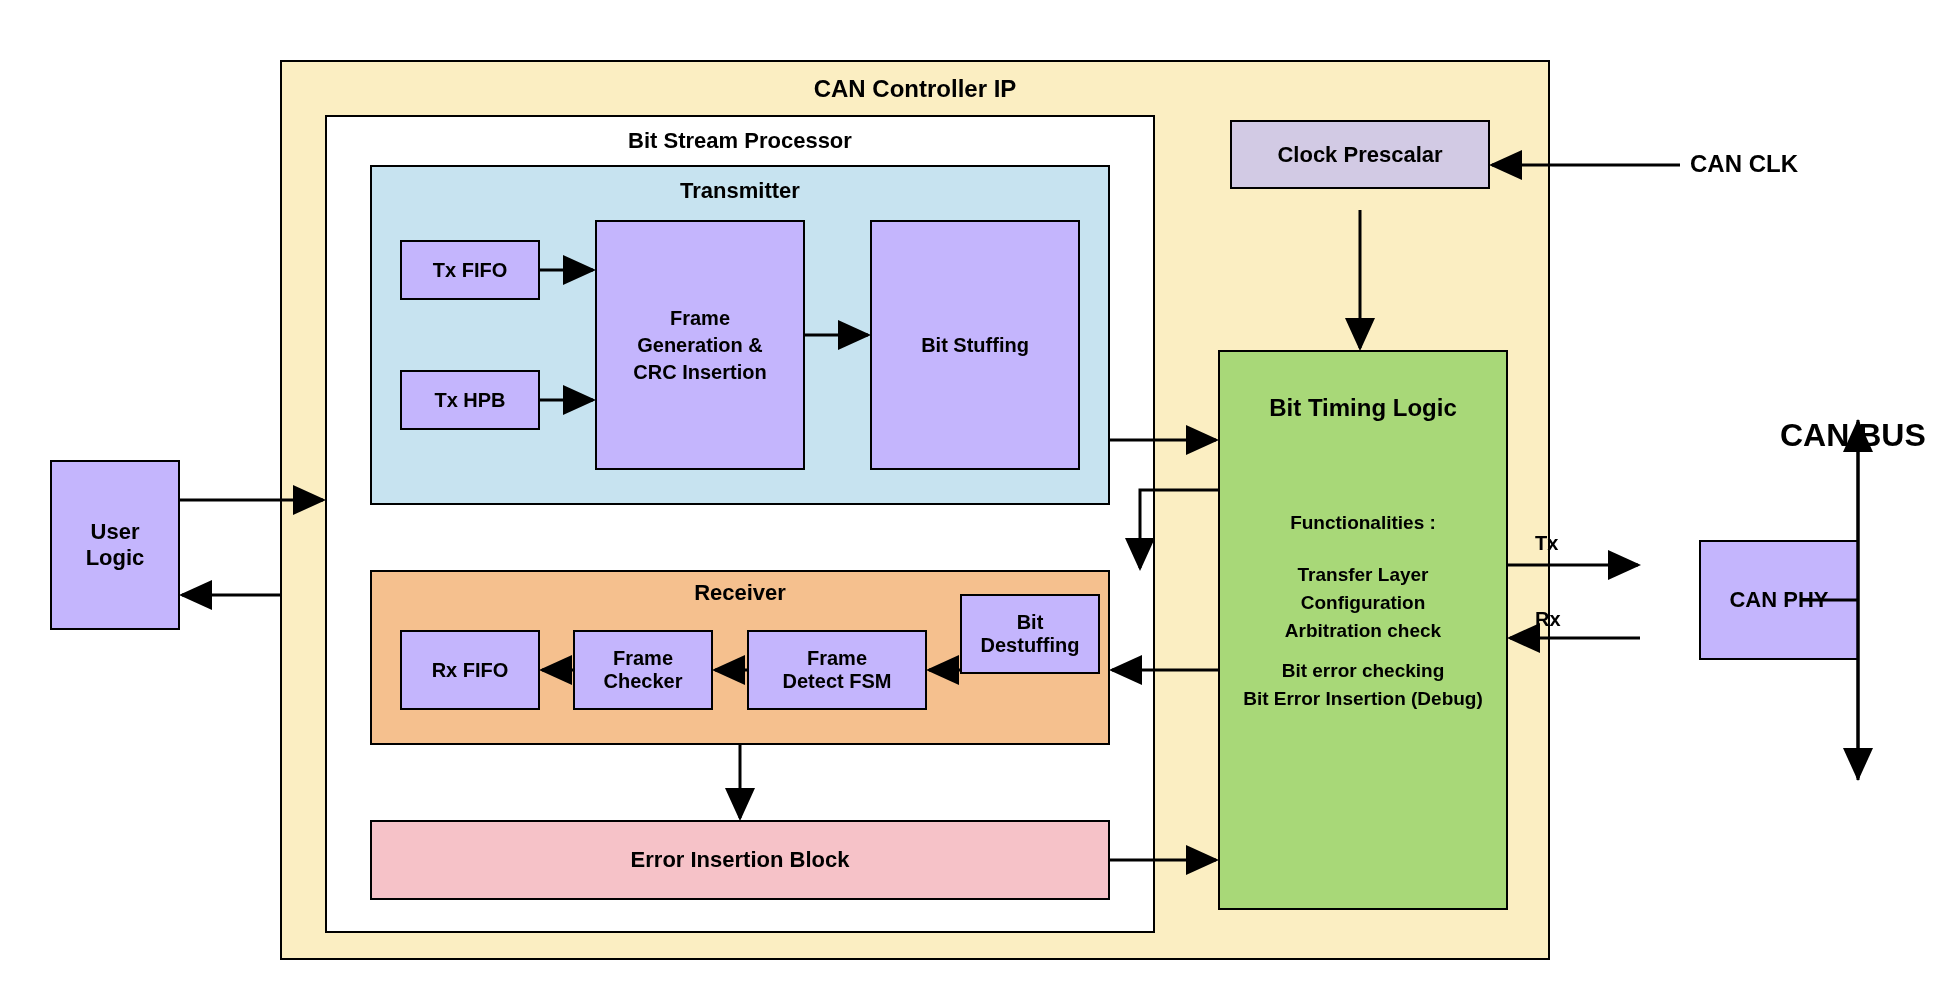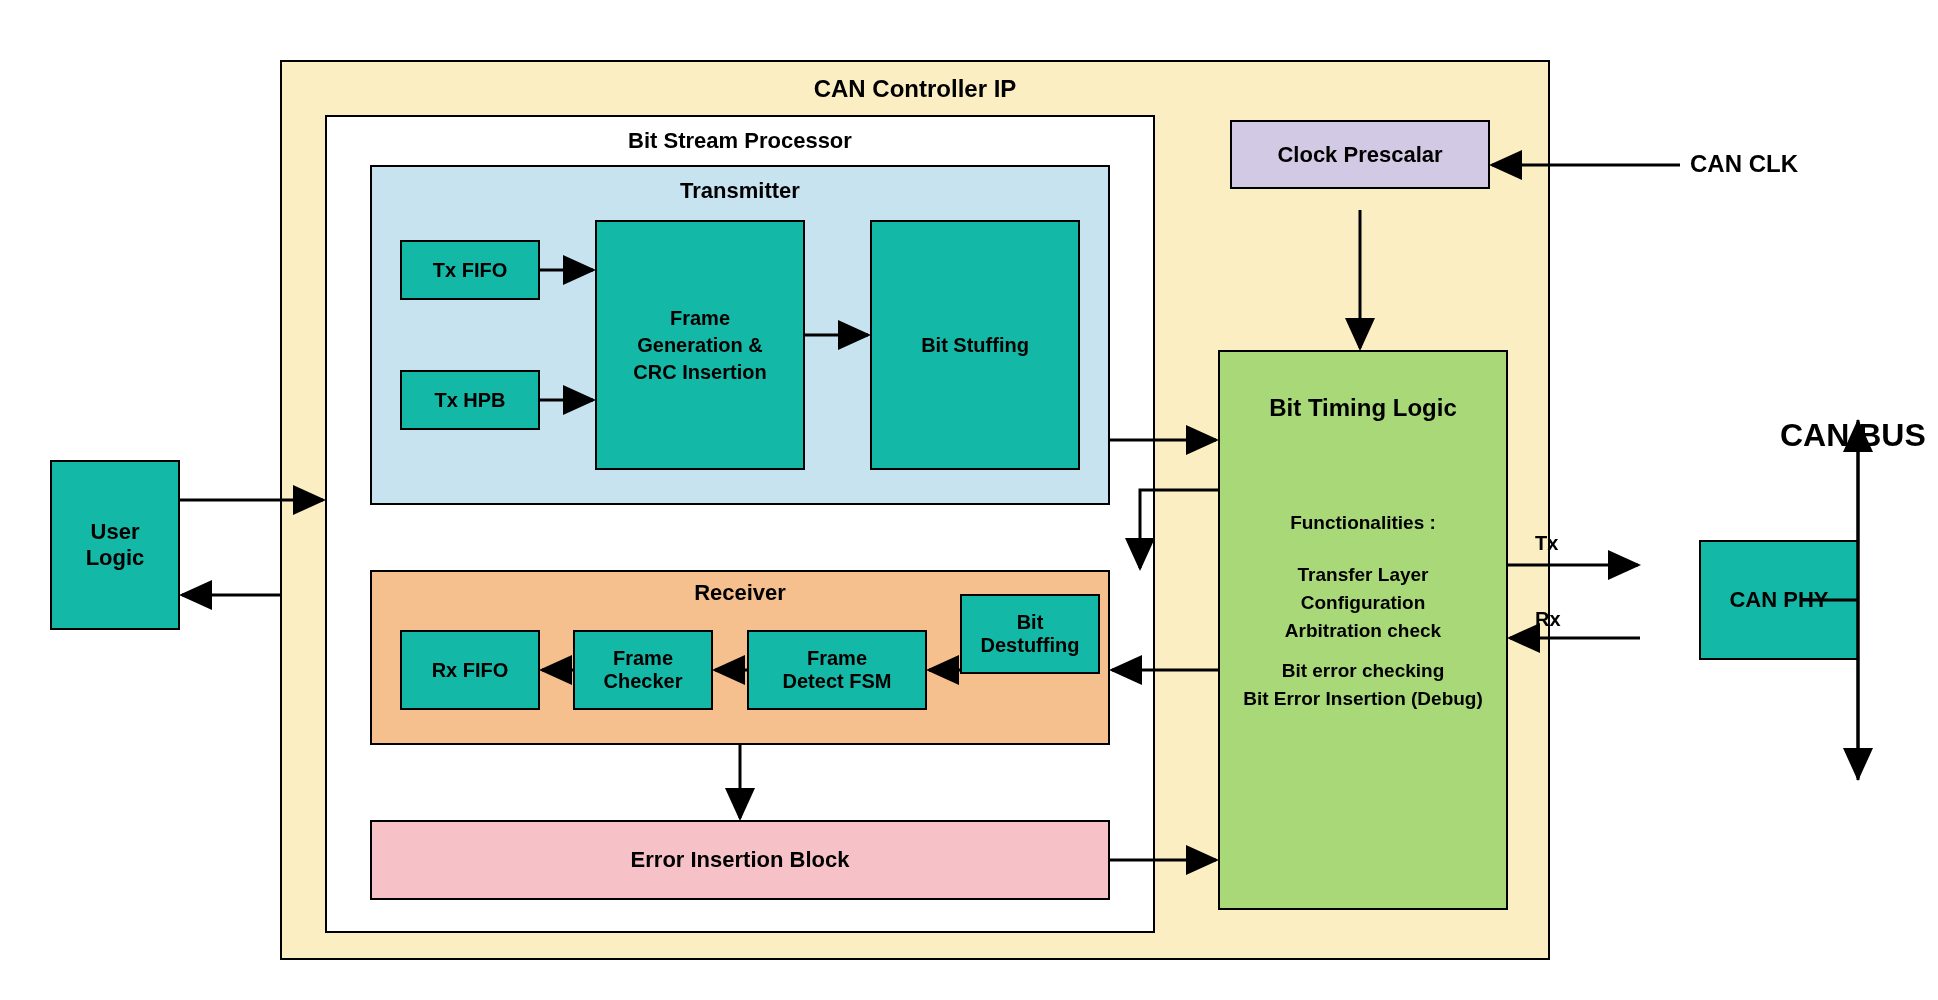--- a/index.html
+++ b/index.html
@@ -1,17 +1,17 @@
 <!DOCTYPE html>
 <html><head>
 <meta charset="utf-8">
 <style>
   * { box-sizing: border-box; margin: 0; padding: 0; }
   body { font-family: Arial, sans-serif; background: #fff; width: 1938px; height: 1000px; position: relative; }
-  .box { position:absolute; border: 2.5px solid #000; background:#14b8a6; display:flex; align-items:center; justify-content:center; text-align:center; font-weight:bold; }
+  .box { position:absolute; border: 2.5px solid #000; background:#c4b5fd; display:flex; align-items:center; justify-content:center; text-align:center; font-weight:bold; }
   .label { position:absolute; font-weight:bold; text-align:center; }
   svg.arrows { position:absolute; left:0; top:0; width:1938px; height:1000px; pointer-events:none; }
 </style>
 </head>
 <body>
 
 <div class="box" style="left:50px; top:460px; width:130px; height:170px;">
   <span style="white-space:pre-line; font-size:22px;">User
 Logic</span>
 </div>

